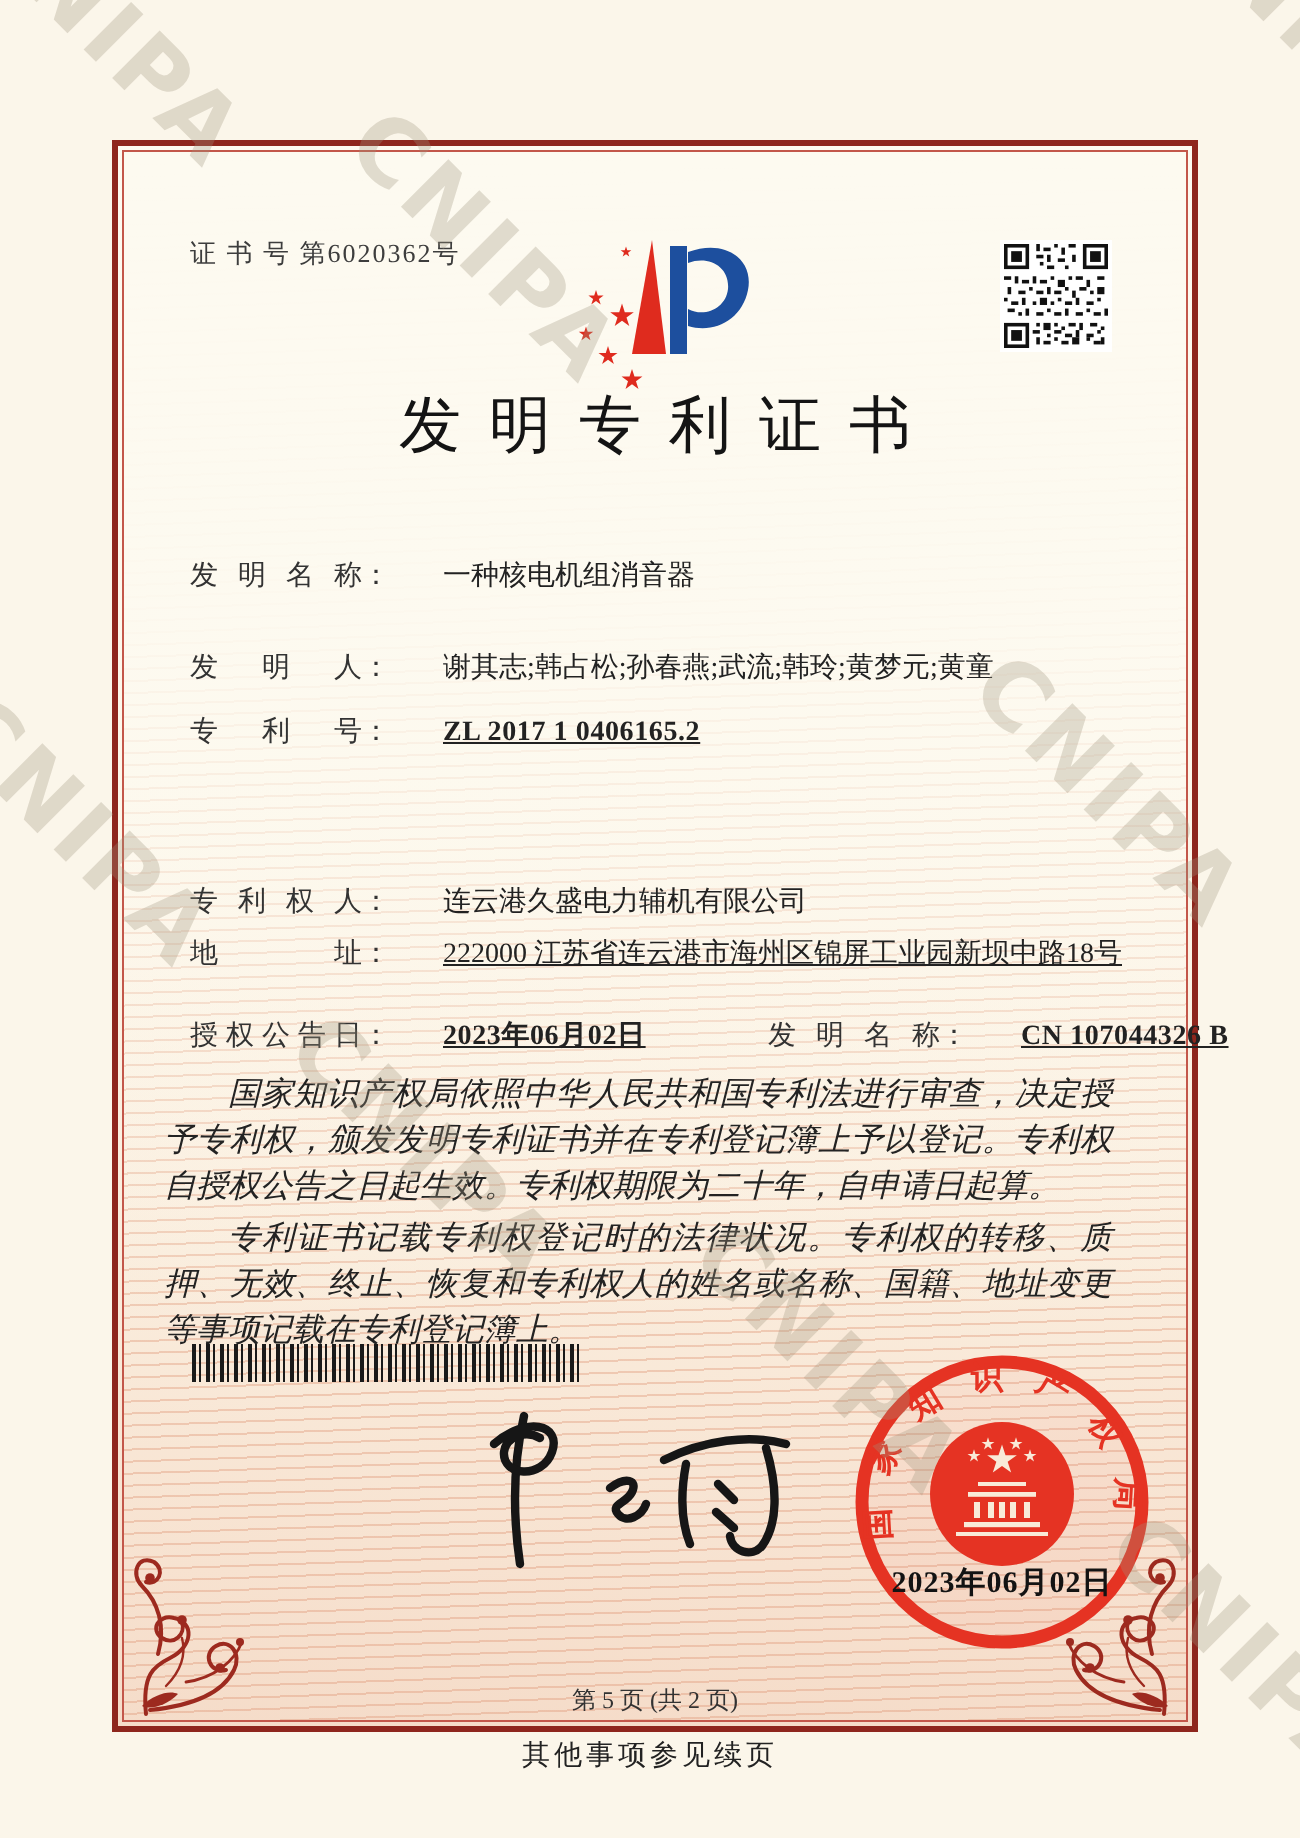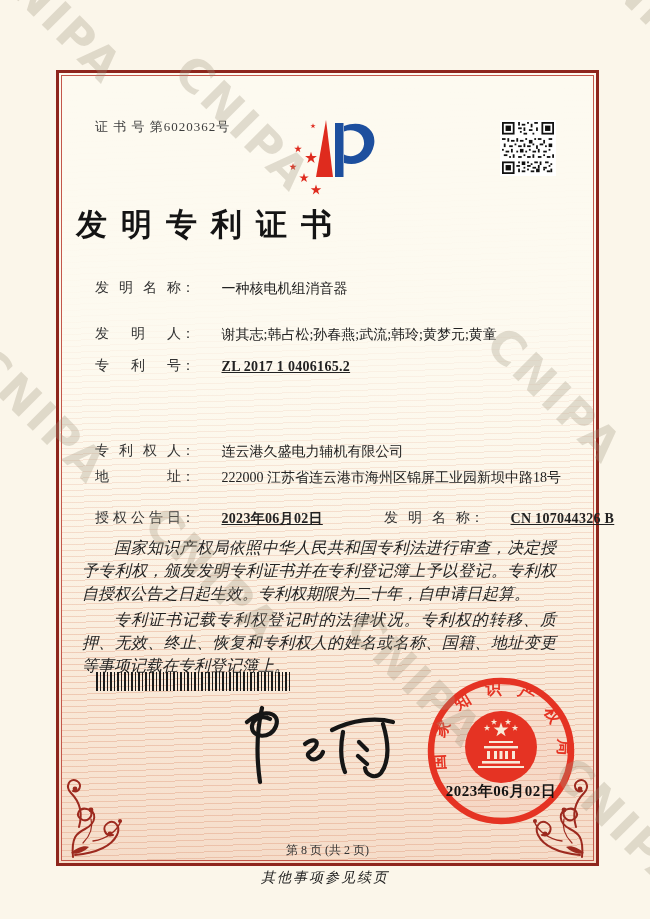--- a/index.html
+++ b/index.html
@@ -19,30 +19,30 @@
   .frame-inner{position:absolute;inset:2px;border:1px solid #c3574a;}
   .stripes{position:absolute;inset:0;
       background:
         linear-gradient(180deg,#fdfaf0 0%,rgba(253,250,240,0.95) 30%,rgba(253,250,240,0.35) 55%,rgba(253,250,240,0) 75%),
         repeating-linear-gradient(178deg,rgba(222,148,116,0.38) 0 1px,rgba(0,0,0,0) 1px 6px);}
   .content{position:absolute;inset:0;z-index:3;}
 
   .cert-no{position:absolute;left:33px;top:42px;font-size:13px;letter-spacing:1px;color:#3d3d3d;}
   .logo{position:absolute;left:226px;top:41px;}
   .qr{position:absolute;left:438px;top:44px;background:#fff;padding:2px;}
-  .title{position:absolute;left:0;right:0;top:128px;font-size:31px;
-         font-weight:700;letter-spacing:14px;text-indent:14px;color:#141414;}
+  .title{position:absolute;left:0;right:0;top:116px;text-align:center;font-size:31px;
+         font-weight:400;letter-spacing:14px;text-indent:14px;color:#141414;}
 
   .row{position:absolute;left:33px;font-size:14px;color:#2c2c2c;white-space:nowrap;}
   .lbl{display:inline-block;width:86px;text-align:justify;text-align-last:justify;vertical-align:top;color:#333;}
   .colon{vertical-align:top;color:#333;}
   .val{display:inline-block;vertical-align:top;margin-left:23px;color:#222;white-space:normal;
        max-width:352px;line-height:20px;}
   .val.num{font-weight:600;letter-spacing:0.3px;text-decoration:underline;}
-  .val.addr{width:340px;}
+  .val.addr{width:340px;text-decoration:underline;}
   .grp2{position:absolute;left:289px;top:0;white-space:nowrap;}
 
   .notice{position:absolute;left:20px;width:474px;top:460px;font-size:16px;font-style:italic;
           line-height:23px;text-align:justify;color:#232323;}
   .notice p{margin:0 0 3px 0;text-indent:2em;}
 
   .barcode{position:absolute;left:34px;top:596px;width:196px;height:19px;
       background:
         repeating-linear-gradient(90deg,#1a1a1a 0 2px,rgba(0,0,0,0) 2px 3.5px,#1a1a1a 3.5px 4.5px,rgba(0,0,0,0) 4.5px 7px);}
 
@@ -53,21 +53,21 @@
   .seal{position:absolute;left:362px;top:598px;}
   .seal-date{position:absolute;left:360px;top:706px;width:158px;text-align:center;
              font-size:15px;font-weight:700;color:#131313;letter-spacing:0.5px;}
   .page-num{position:absolute;left:0;right:0;top:766px;text-align:center;font-size:12px;color:#333;}
 
   .ornament{position:absolute;bottom:1px;z-index:2;}
   .ornament.left{left:1px;}
   .ornament.right{right:1px;transform:scaleX(-1);}
 
   .continuation{position:absolute;left:0;right:0;top:869px;text-align:center;font-size:14px;
-                font-style:italic;color:#222;letter-spacing:2px;}
+                color:#222;letter-spacing:2px;}
 </style>
 </head>
 <body>
 
 <div class="page">
 
   <div class="frame">
     <div class="frame-inner">
       <div class="stripes"></div>
 
@@ -295,21 +295,21 @@
               <rect x="-1.5" y="4" width="3" height="8"></rect>
                 <rect x="4" y="4" width="3" height="8"></rect>
               <rect x="11" y="4" width="3" height="8"></rect>
               <rect x="-19" y="14" width="38" height="2.6"></rect>
               <rect x="-23" y="19" width="46" height="2"></rect>
             </g>
           </g>
         </svg>
         <div class="seal-date">2023年06月02日</div>
 
-        <div class="page-num">第 8 页 (共 2 页)</div>
+        <div class="page-num">第 5 页 (共 2 页)</div>
       </div>
     </div>
   </div>
 
   <div class="continuation">其他事项参见续页</div>
 
   <div class="wm-layer">
     <span class="wm" style="left:-30px;top:-12px">CNIPA</span>
     <span class="wm" style="left:158px;top:96px">CNIPA</span>
     <span class="wm" style="left:568px;top:-18px">CNIPA</span>

